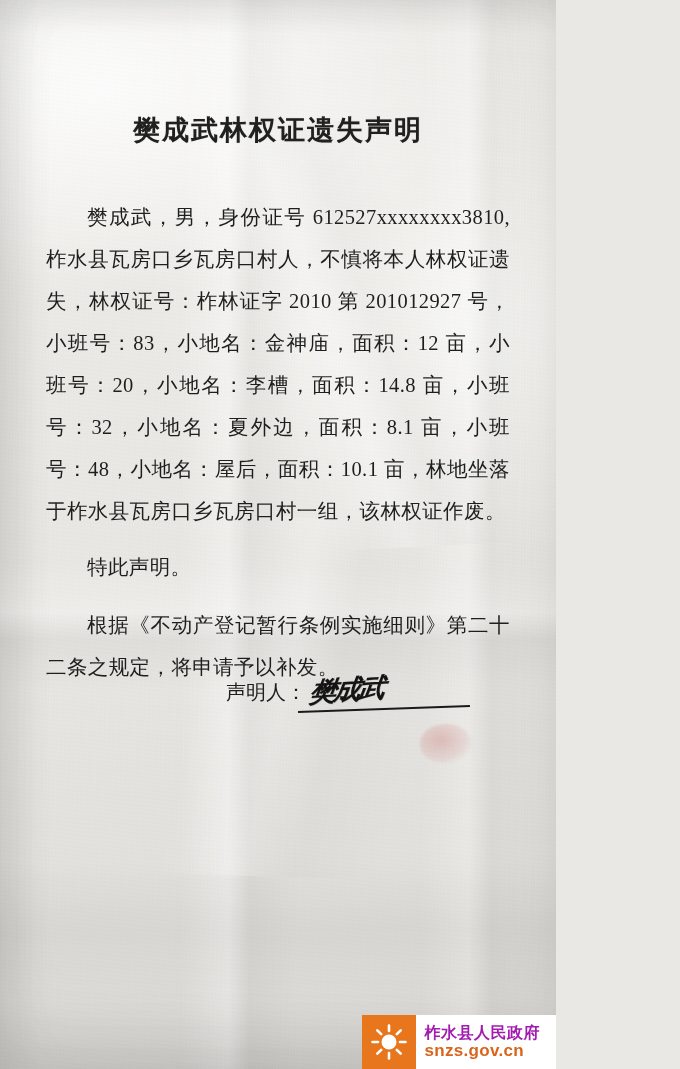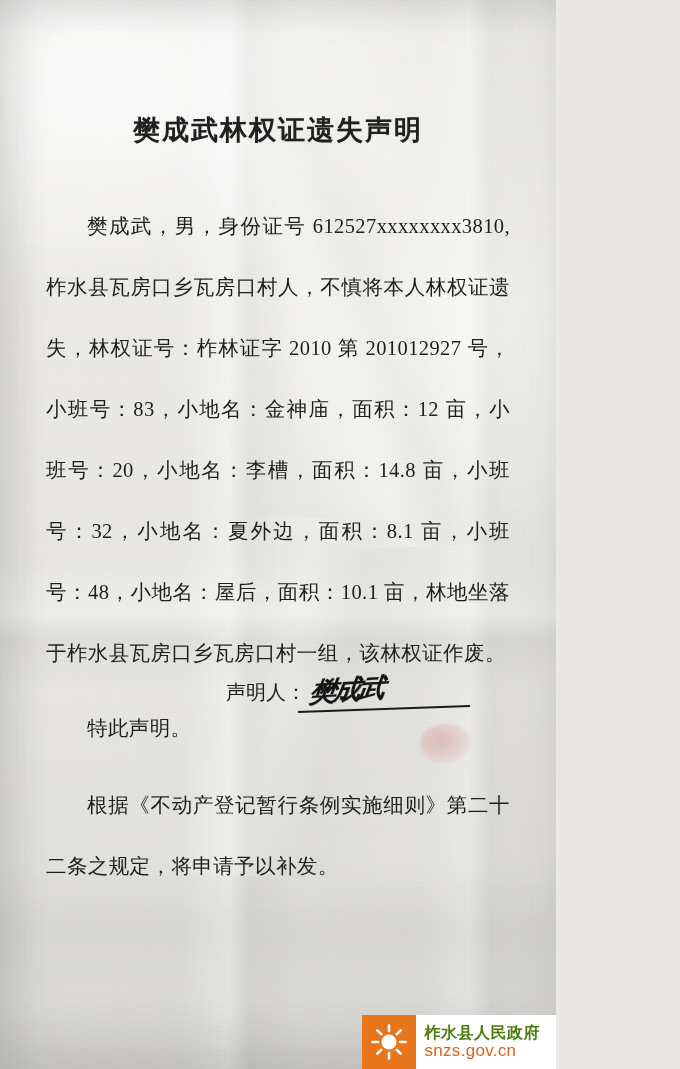--- a/index.html
+++ b/index.html
@@ -116,21 +116,21 @@
     margin-top: 112px;
     text-shadow: 0 0 1px rgba(0,0,0,0.25);
   }
 
   .body-block {
     margin-top: 48px;
   }
 
   .para {
     font-size: 20.5px;
-    line-height: 61px;
+    line-height: 42px;
     color: #1e1f1d;
     text-align: justify;
     text-justify: inter-ideograph;
     text-indent: 2em;
     margin: 0 0 2px 0;
     letter-spacing: 0.4px;
   }
   .para.second { margin-top: 16px; }
   .para.third { margin-top: 14px; }
 
@@ -212,29 +212,29 @@
   .wm-text {
     padding: 0 8px 0 9px;
     display: flex;
     flex-direction: column;
     justify-content: center;
     line-height: 1.12;
   }
   .wm-title {
     font-family: "Liberation Sans", sans-serif;
     font-size: 16px;
-    color: #4d7c0f;
+    color: #a21caf;
     font-weight: bold;
     letter-spacing: 0.5px;
   }
   .wm-url {
     font-family: "Liberation Sans", sans-serif;
     font-size: 17px;
     color: #d9641a;
-    font-weight: normal;
+    font-weight: bold;
     letter-spacing: 0.3px;
   }
 </style>
 </head>
 <body>
 
 <div class="page">
 
   <div class="crease crease-v1"></div>
   <div class="crease crease-h1"></div>

